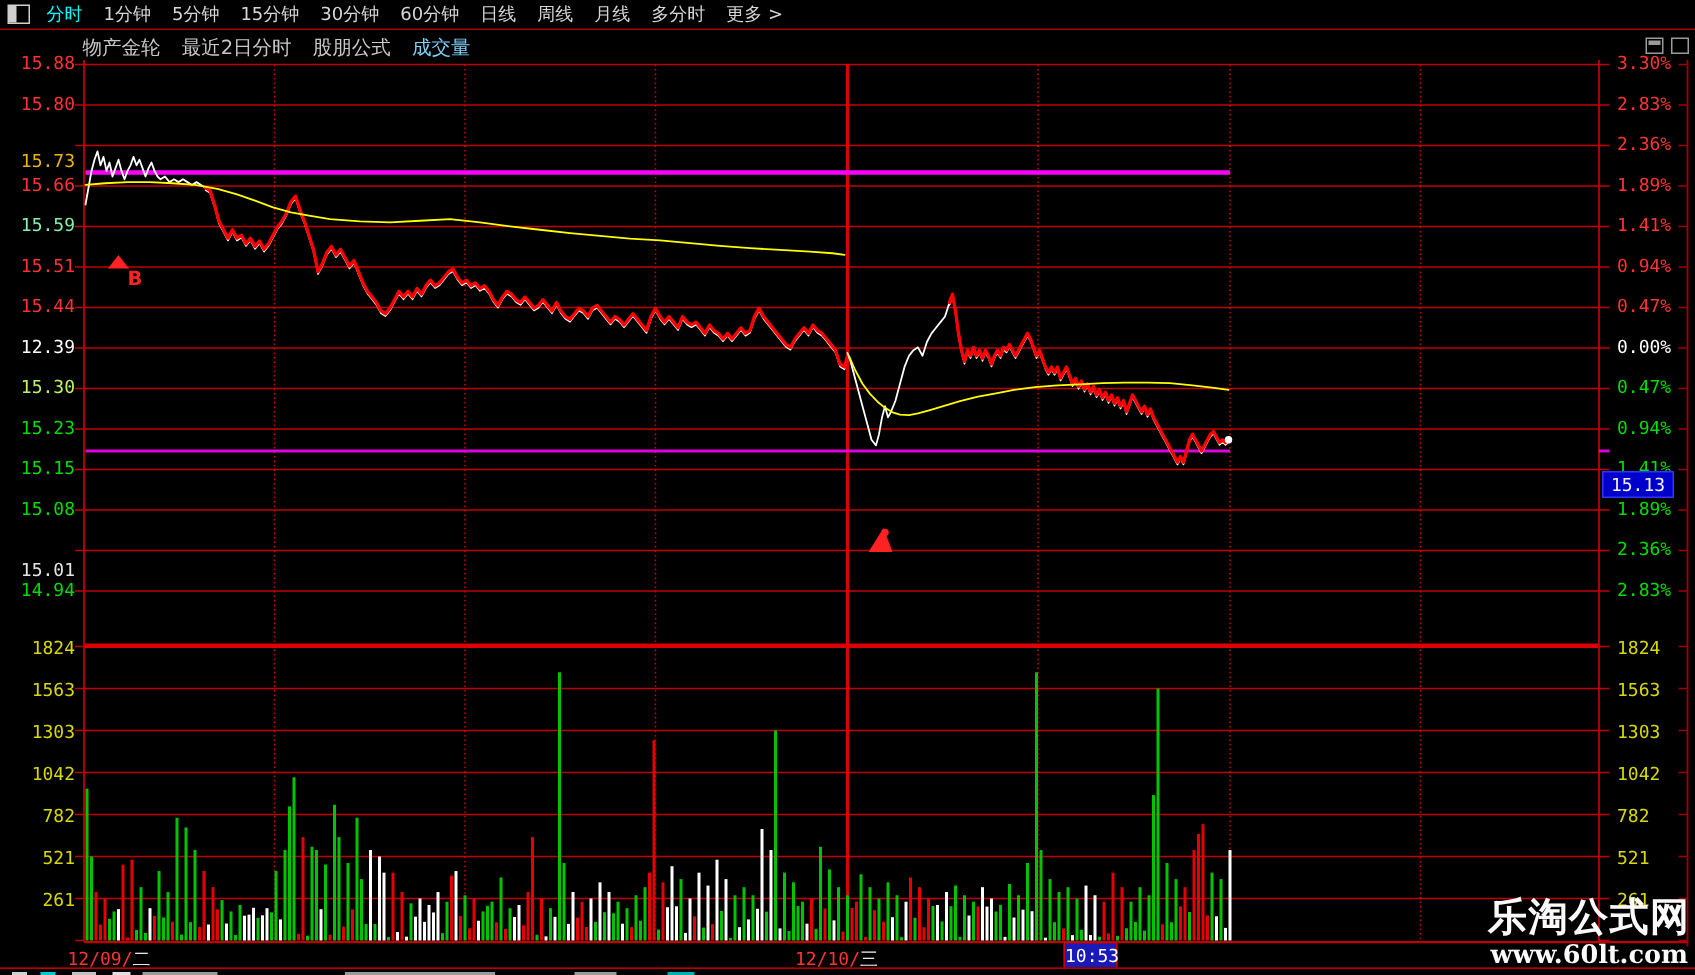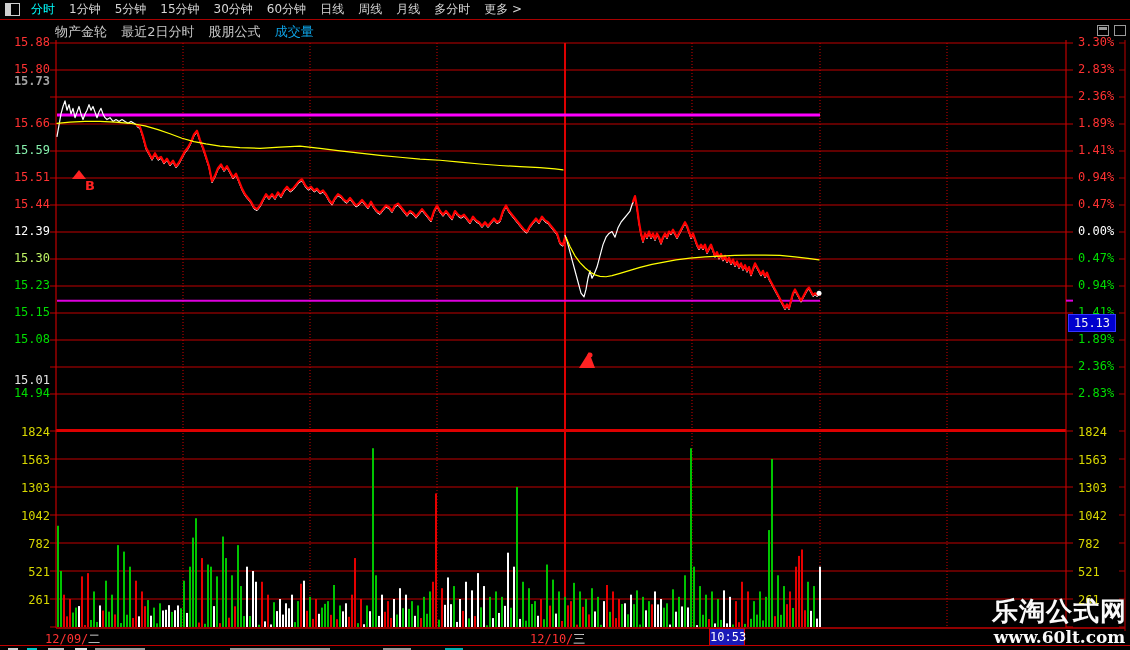--- a/index.html
+++ b/index.html
@@ -11,21 +11,21 @@
   .micon{width:13px;height:11px;border:1px solid #cfcfcf;margin:0 4px 0 5px;position:relative;}
   .micon span{position:absolute;left:0;top:0;width:5px;height:11px;background:#cfcfcf;}
   .m-item{color:#d6d6d6;margin:0 7px;white-space:nowrap;}
   .m-item.active{color:#00ffff;}
   #menu-right{margin-left:auto;display:flex;margin-right:1px;}
   .m-btn{color:#ff2d2d;border:1px solid #b00000;padding:0 6px;margin-left:2px;
          height:15px;line-height:15px;white-space:nowrap;}
   
   #titlerow{position:absolute;left:55px;top:23px;font-size:13px;color:#c8c8c8;z-index:10;}
   #titlerow span{margin-right:10px;}
-  #titlerow .yellow{color:#0ea5e9;}
+  #titlerow .yellow{color:#7dd3fc;}
   #title-icons{position:absolute;right:4px;top:25px;z-index:10;display:flex;}
   .t-ic{width:10px;height:9px;border:1px solid #9a9a9a;margin-left:5px;position:relative;}
   .t-ic.fill:after{content:"";position:absolute;left:1px;top:1px;right:1px;height:3px;background:#9a9a9a;}
   
   #plot{position:absolute;left:0;top:0;z-index:1;}
   
   .axlbl{position:absolute;font:12px "DejaVu Sans Mono","DejaVu Sans",monospace;z-index:2;
          white-space:nowrap;}
   .axlbl.right-al{width:50px;text-align:right;}
   
@@ -452,21 +452,21 @@
       <circle cx="819" cy="293.18085106382944" r="2.5" fill="#ffffff"></circle>
       <polygon points="72,179 86,179 79,170" fill="#ff2222"></polygon>
       <text x="85" y="190" fill="#ff2222" font-size="13" font-weight="bold" font-family="DejaVu Sans">B</text>
       <polygon points="579,368 595,368 589,352" fill="#ff2222"></polygon>
       <circle cx="590" cy="355" r="2.5" fill="#ff2222"></circle>
     </svg>
 
   <div id="labels">
       <div class="axlbl right-al" style="left: 0px; top: 35px; color: rgb(255, 50, 50);">15.88</div>
       <div class="axlbl right-al" style="left: 0px; top: 62px; color: rgb(255, 50, 50);">15.80</div>
-      <div class="axlbl right-al" style="left: 0px; top: 74px; color: #a3a3a3; font-weight: bold;">15.73</div>
+      <div class="axlbl right-al" style="left: 0px; top: 100px; color: #eab308;">15.73</div>
       <div class="axlbl right-al" style="left: 0px; top: 116px; color: rgb(255, 50, 50);">15.66</div>
       <div class="axlbl right-al" style="left: 0px; top: 143px; color: #86efac;">15.59</div>
       <div class="axlbl right-al" style="left: 0px; top: 170px; color: rgb(255, 50, 50);">15.51</div>
       <div class="axlbl right-al" style="left: 0px; top: 197px; color: rgb(255, 50, 50);">15.44</div>
       <div class="axlbl right-al" style="left: 0px; top: 224px; color: rgb(255, 255, 255);">12.39</div>
       <div class="axlbl right-al" style="left: 0px; top: 251px; color: #bef264;">15.30</div>
       <div class="axlbl right-al" style="left: 0px; top: 278px; color: rgb(0, 221, 0);">15.23</div>
       <div class="axlbl right-al" style="left: 0px; top: 305px; color: rgb(0, 221, 0);">15.15</div>
       <div class="axlbl right-al" style="left: 0px; top: 332px; color: rgb(0, 221, 0);">15.08</div>
       <div class="axlbl right-al" style="left: 0px; top: 373px; color: #e5e5e5;">15.01</div>

